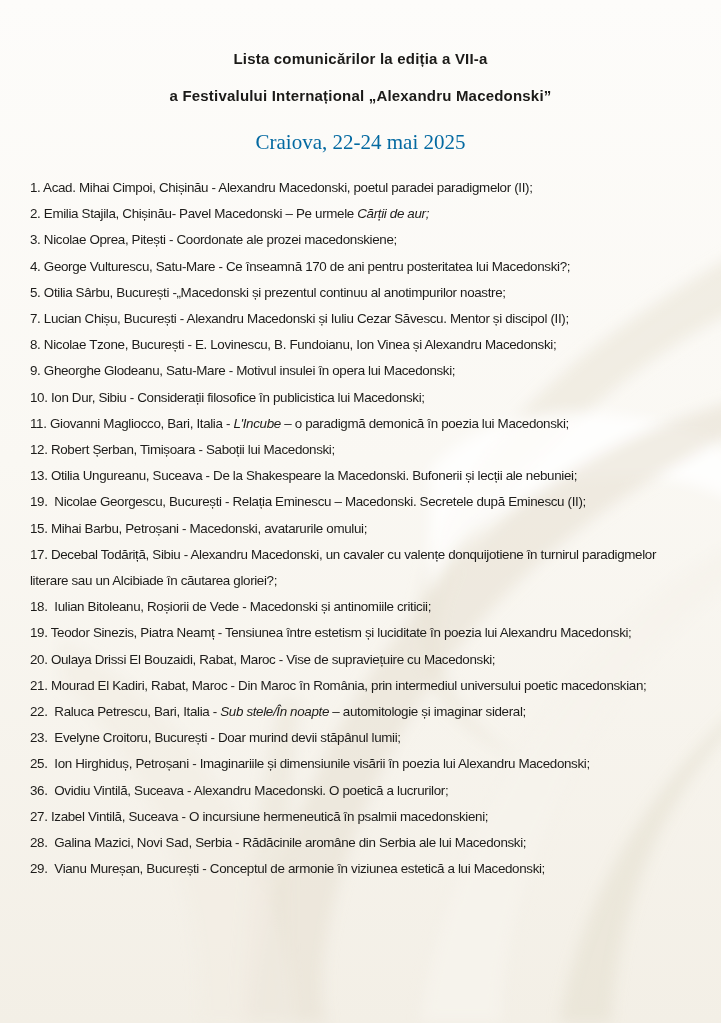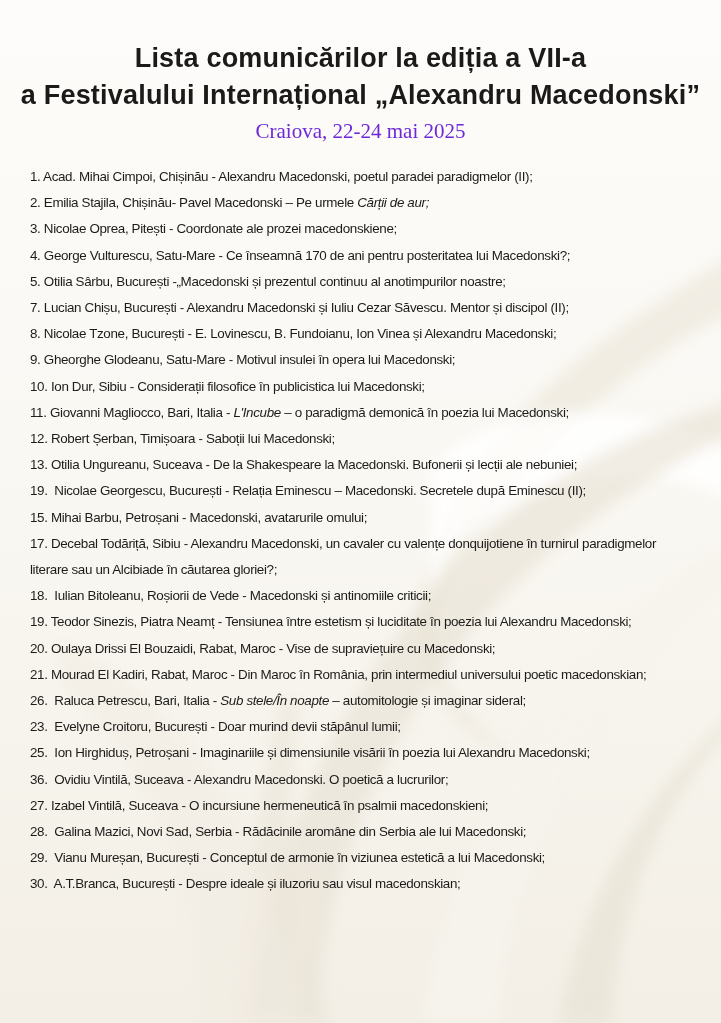--- a/index.html
+++ b/index.html
@@ -23,31 +23,31 @@
   .page-content {
     position: relative;
     z-index: 1;
   }
   .title-block {
     text-align: center;
     margin-top: 40px;
   }
   .title-line {
     font-weight: bold;
-    font-size: 27px;
+    font-size: 15px;
     line-height: 37px;
     color: #1b1a18;
     letter-spacing: 0.2px;
   }
   .date-line {
     font-family: "Liberation Serif", serif;
     font-size: 21px;
     line-height: 28px;
-    margin-top: 3px;
-    color: #6d28d9;
+    margin-top: 14px;
+    color: #0369a1;
   }
   .comm-list {
     margin: 19px 28px 0 30px;
   }
   .item {
     font-size: 13.4px;
     line-height: 26.2px;
     letter-spacing: -0.35px;
     white-space: pre-wrap;
     color: #1d1c1a;
@@ -102,22 +102,21 @@
       <div class="item"><span>11. Giovanni Magliocco, Bari, Italia - </span><em>L'Incube</em><span> – o paradigmă demonică în poezia lui Macedonski;</span></div>
       <div class="item"><span>12. Robert Șerban, Timișoara - Saboții lui Macedonski;</span></div>
       <div class="item"><span>13. Otilia Ungureanu, Suceava - De la Shakespeare la Macedonski. Bufonerii și lecții ale nebuniei;</span></div>
       <div class="item"><span>19.  Nicolae Georgescu, București - Relația Eminescu – Macedonski. Secretele după Eminescu (II);</span></div>
       <div class="item"><span>15. Mihai Barbu, Petroșani - Macedonski, avatarurile omului;</span></div>
       <div class="item"><span>17. Decebal Todăriță, Sibiu - Alexandru Macedonski, un cavaler cu valențe donquijotiene în turnirul paradigmelor literare sau un Alcibiade în căutarea gloriei?;</span></div>
       <div class="item"><span>18.  Iulian Bitoleanu, Roșiorii de Vede - Macedonski și antinomiile criticii;</span></div>
       <div class="item"><span>19. Teodor Sinezis, Piatra Neamț - Tensiunea între estetism și luciditate în poezia lui Alexandru Macedonski;</span></div>
       <div class="item"><span>20. Oulaya Drissi El Bouzaidi, Rabat, Maroc - Vise de supraviețuire cu Macedonski;</span></div>
       <div class="item"><span>21. Mourad El Kadiri, Rabat, Maroc - Din Maroc în România, prin intermediul universului poetic macedonskian;</span></div>
-      <div class="item"><span>26.  Raluca Petrescu, Bari, Italia - </span><em>Sub stele/În noapte</em><span> – automitologie și imaginar sideral;</span></div>
+      <div class="item"><span>22.  Raluca Petrescu, Bari, Italia - </span><em>Sub stele/În noapte</em><span> – automitologie și imaginar sideral;</span></div>
       <div class="item"><span>23.  Evelyne Croitoru, București - Doar murind devii stăpânul lumii;</span></div>
       <div class="item"><span>25.  Ion Hirghiduș, Petroșani - Imaginariile și dimensiunile visării în poezia lui Alexandru Macedonski;</span></div>
       <div class="item"><span>36.  Ovidiu Vintilă, Suceava - Alexandru Macedonski. O poetică a lucrurilor;</span></div>
       <div class="item"><span>27. Izabel Vintilă, Suceava - O incursiune hermeneutică în psalmii macedonskieni;</span></div>
       <div class="item"><span>28.  Galina Mazici, Novi Sad, Serbia - Rădăcinile aromâne din Serbia ale lui Macedonski;</span></div>
       <div class="item"><span>29.  Vianu Mureșan, București - Conceptul de armonie în viziunea estetică a lui Macedonski;</span></div>
-      <div class="item"><span>30.  A.T.Branca, București - Despre ideale și iluzoriu sau visul macedonskian;</span></div>
     </div>
 </div>
 
 </body></html>

